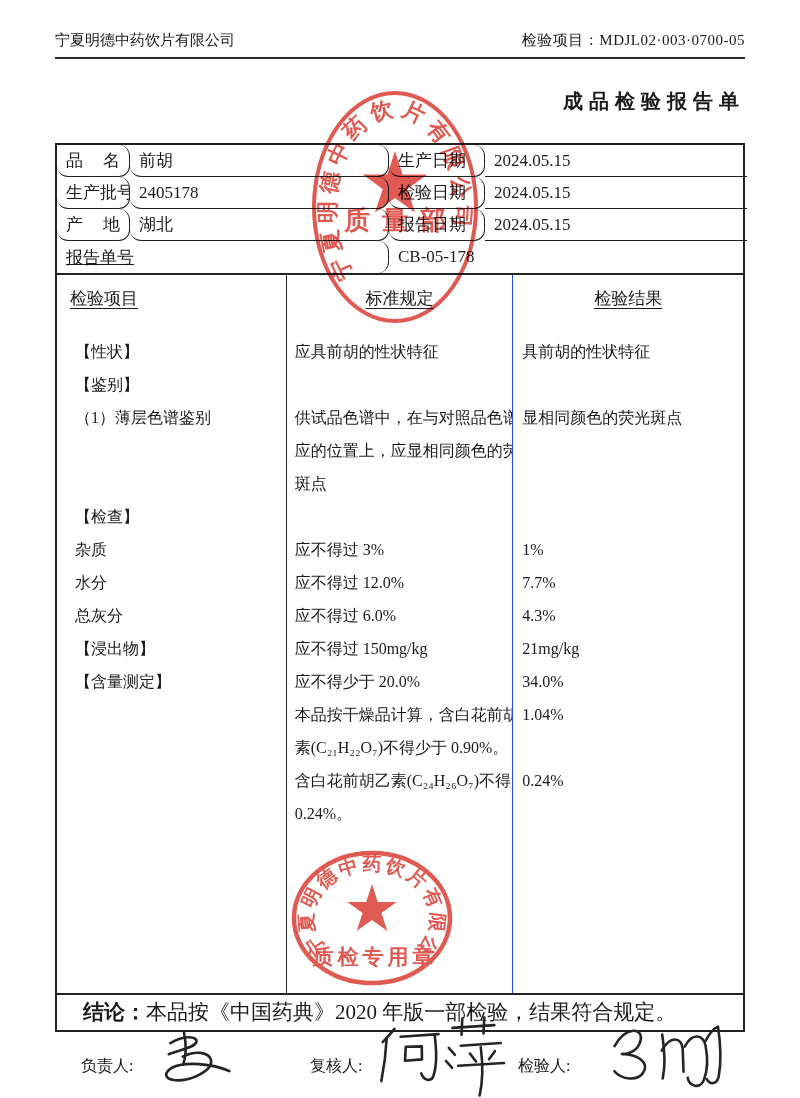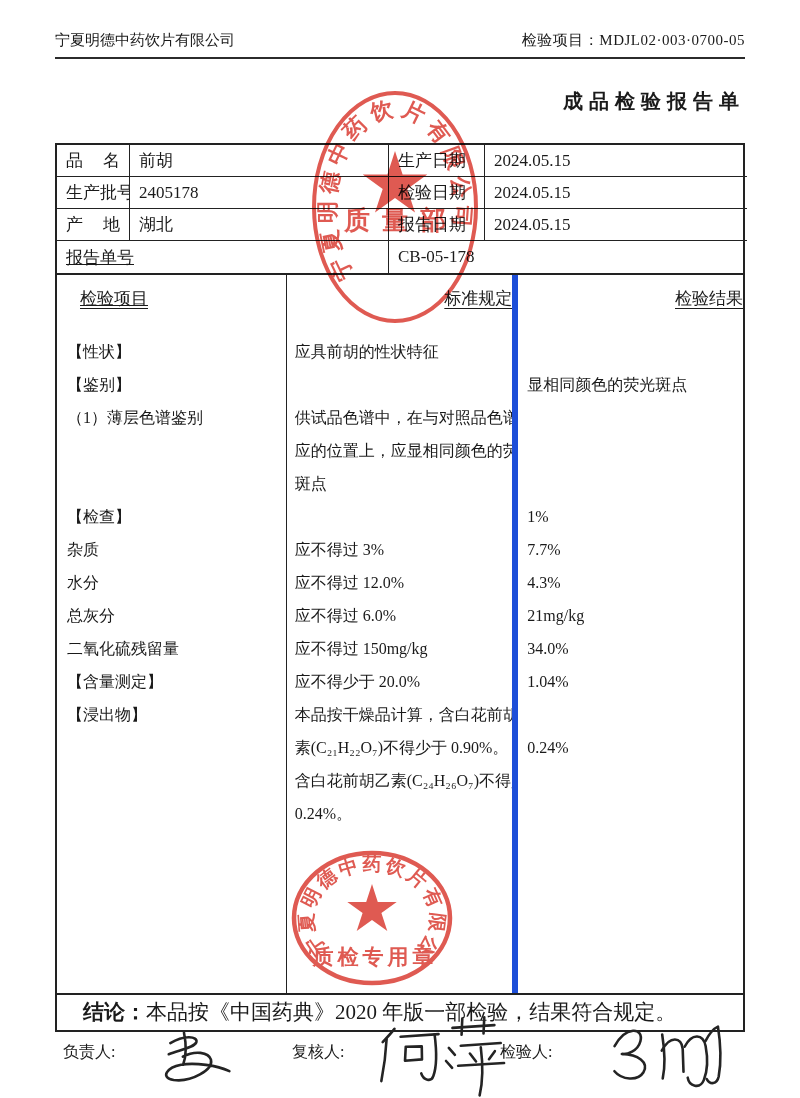--- a/index.html
+++ b/index.html
@@ -35,58 +35,58 @@
     grid-template-columns: 73px 259px 96px 262px;
     border: 2px solid #222;
     font-size: 17px;
   }
   .ic {
     height: 32px; display: flex; align-items: center;
     padding: 0 9px;
     border-bottom: 1px solid #222;
     white-space: nowrap; overflow: hidden;
   }
-  .br { border-right: 1px solid #222; }
+  .br { border-right: 1px solid #222; border-radius: 11px; }
   .nb { border-bottom: none; }
   .span12 { grid-column: 1 / 3; text-decoration: underline; }
   .span34 { grid-column: 3 / 5; }
   .jlabel { display: block; width: 100%; text-align: justify; text-align-last: justify; }
 
   
   .main-table {
     display: flex;
     border: 2px solid #222; border-top: none;
     height: 720px;
   }
   .col { overflow: hidden; }
   .col-item { width: 230px; }
   .col-std  { width: 228px; border-left: 1px solid #222; }
-  .col-res  { width: 232px; border-left: 6px solid #1d4ed8; }
+  .col-res  { width: 232px; border-left: 1px solid #1d4ed8; }
   .th { height: 47px; display: flex; align-items: center; font-size: 17px; }
-  .col-item .th { padding-left: 23px; text-decoration: underline; }
-  .col-std .th, .col-res .th { justify-content: flex-end; }
+  .col-item .th { padding-left: 13px; }
+  .col-std .th, .col-res .th { justify-content: center; }
   .uln { text-decoration: underline; text-underline-offset: 4px; }
   .lines { padding-top: 13px; }
   .ln { height: 33px; line-height: 33px; font-size: 16px; white-space: nowrap; }
-  .col-item .ln { padding-left: 10px; }
+  .col-item .ln { padding-left: 10px; margin-left: 8px; }
   .col-std  .ln { padding-left: 8px; }
   .col-res  .ln { padding-left: 9px; }
 
   
   .conclusion {
     border: 2px solid #222; border-top: none;
     height: 37px; line-height: 34px;
     padding-left: 26px; font-size: 21px;
     white-space: nowrap; overflow: hidden;
   }
   .bold { font-weight: bold; }
 
   
   .footer { position: relative; height: 66px; font-size: 16px; }
-  .sig-label { position: absolute; top: 10px; white-space: nowrap; }
+  .sig-label { position: absolute; top: 24px; white-space: nowrap; margin-left: 18px; }
   .lbl-resp { left: 8px; }
   .lbl-rev  { left: 237px; }
   .lbl-insp { left: 445px; }
   .sig { position: absolute; }
   .sig path { stroke: #242424; stroke-width: 2.6; fill: none; stroke-linecap: round; stroke-linejoin: round; }
   .sig1 { left: 78px;  top: -6px;  transform: rotate(-2deg); }
   .sig2 { left: 318px; top: -16px; transform: rotate(-1deg); }
   .sig3 { left: 548px; top: -12px; transform: rotate(-2deg); }
 
   
@@ -140,23 +140,22 @@
       <div class="lines">
         <div class="ln">【性状】</div>
         <div class="ln">【鉴别】</div>
         <div class="ln">（1）薄层色谱鉴别</div>
         <div class="ln"></div>
         <div class="ln"></div>
         <div class="ln">【检查】</div>
         <div class="ln">杂质</div>
         <div class="ln">水分</div>
         <div class="ln">总灰分</div>
-        <div class="ln">二氧化硫残留量</div>
+        <div class="ln">【浸出物】</div>
         <div class="ln">【含量测定】</div>
-        <div class="ln">【浸出物】</div>
       </div>
     </div>
 
     <div class="col col-std">
       <div class="th">
           <span class="uln">标准规定</span>
         </div>
       <div class="lines">
         <div class="ln">应具前胡的性状特征</div>
         <div class="ln"></div>
@@ -174,20 +173,21 @@
         <div class="ln">含白花前胡乙素(C₂₄H₂₆O₇)不得少于</div>
         <div class="ln">0.24%。</div>
       </div>
     </div>
 
     <div class="col col-res">
       <div class="th">
           <span class="uln">检验结果</span>
         </div>
       <div class="lines">
+        <div class="ln">具前胡的性状特征</div>
         <div class="ln"></div>
         <div class="ln">显相同颜色的荧光斑点</div>
         <div class="ln"></div>
         <div class="ln"></div>
         <div class="ln"></div>
         <div class="ln">1%</div>
         <div class="ln">7.7%</div>
         <div class="ln">4.3%</div>
         <div class="ln">21mg/kg</div>
         <div class="ln">34.0%</div>

